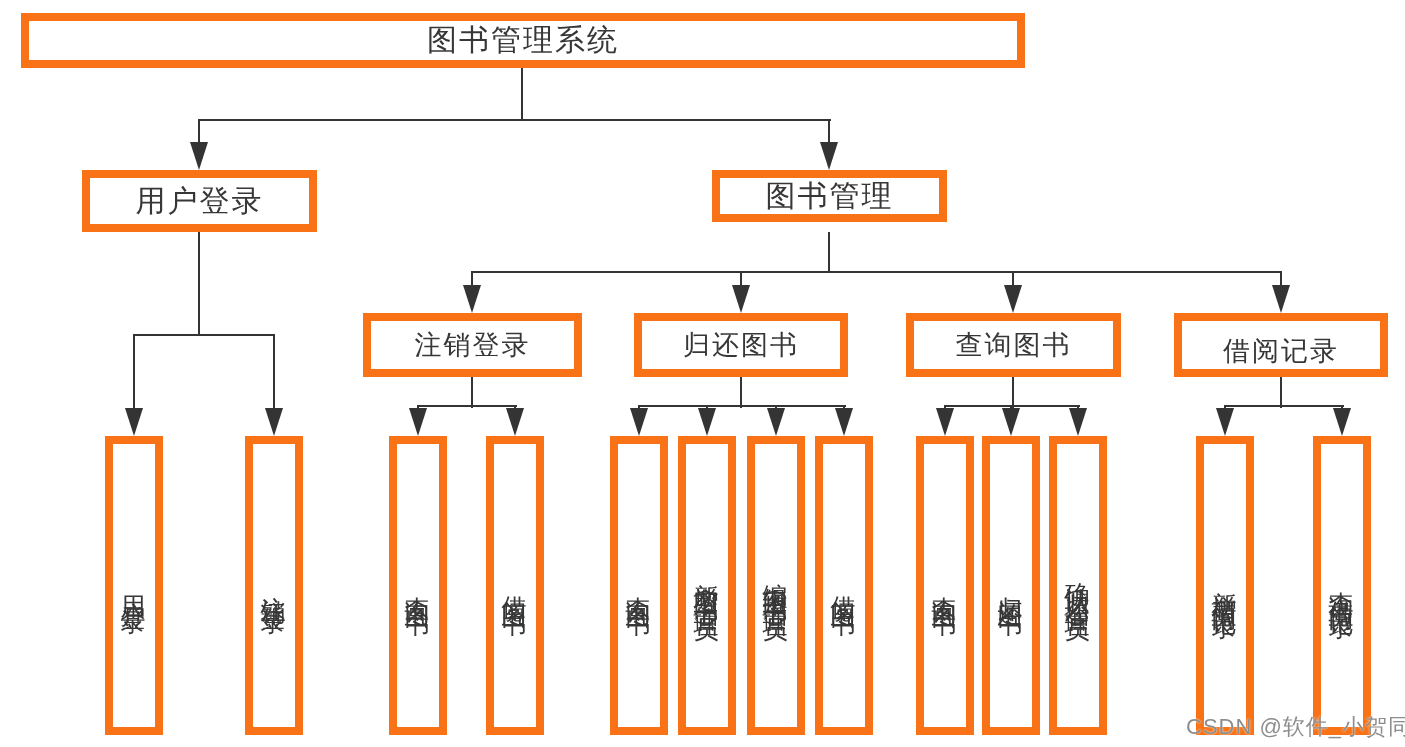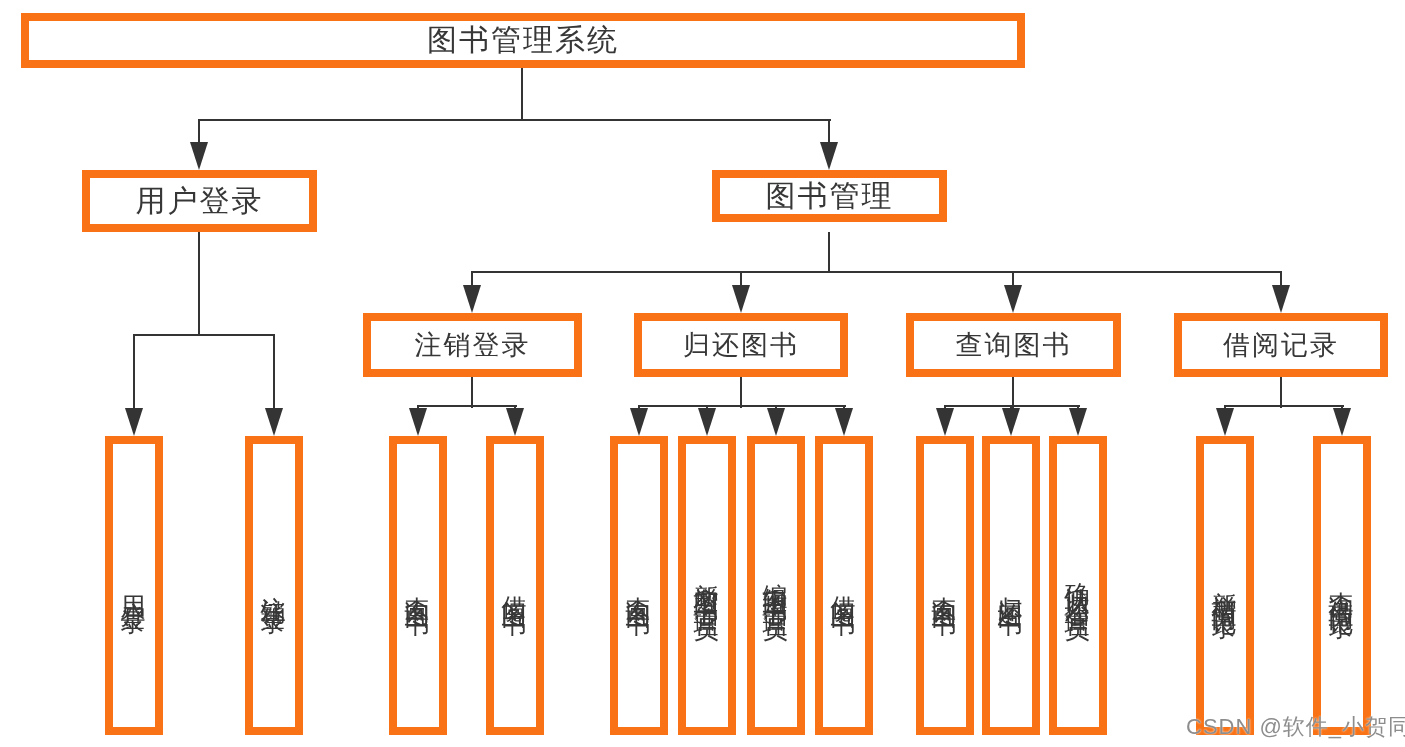--- a/index.html
+++ b/index.html
@@ -74,21 +74,21 @@
 
   <div class="box l3-box" style="left:363px; top:313px; width:219px; height:64px;">
     <span class="lbl">注销登录</span>
   </div>
   <div class="box l3-box" style="left:634px; top:313px; width:214px; height:64px;">
     <span class="lbl">归还图书</span>
   </div>
   <div class="box l3-box" style="left:906px; top:313px; width:215px; height:64px;">
     <span class="lbl">查询图书</span>
   </div>
-  <div class="box l3-box" style="left:1174px; top:313px; width:214px; height:64px;">
+  <div class="box l3-box" style="left:1174px; top:313px; width:214px; height:64px;align-items:flex-end;">
     <span class="lbl">借阅记录</span>
   </div>
 
   <div class="box leaf-box" style="left:105px; top:436px; width:58px; height:299px;">
     <span class="lbl">用户登录</span>
   </div>
   <div class="box leaf-box" style="left:245px; top:436px; width:58px; height:299px;">
     <span class="lbl">注销登录</span>
   </div>
 

